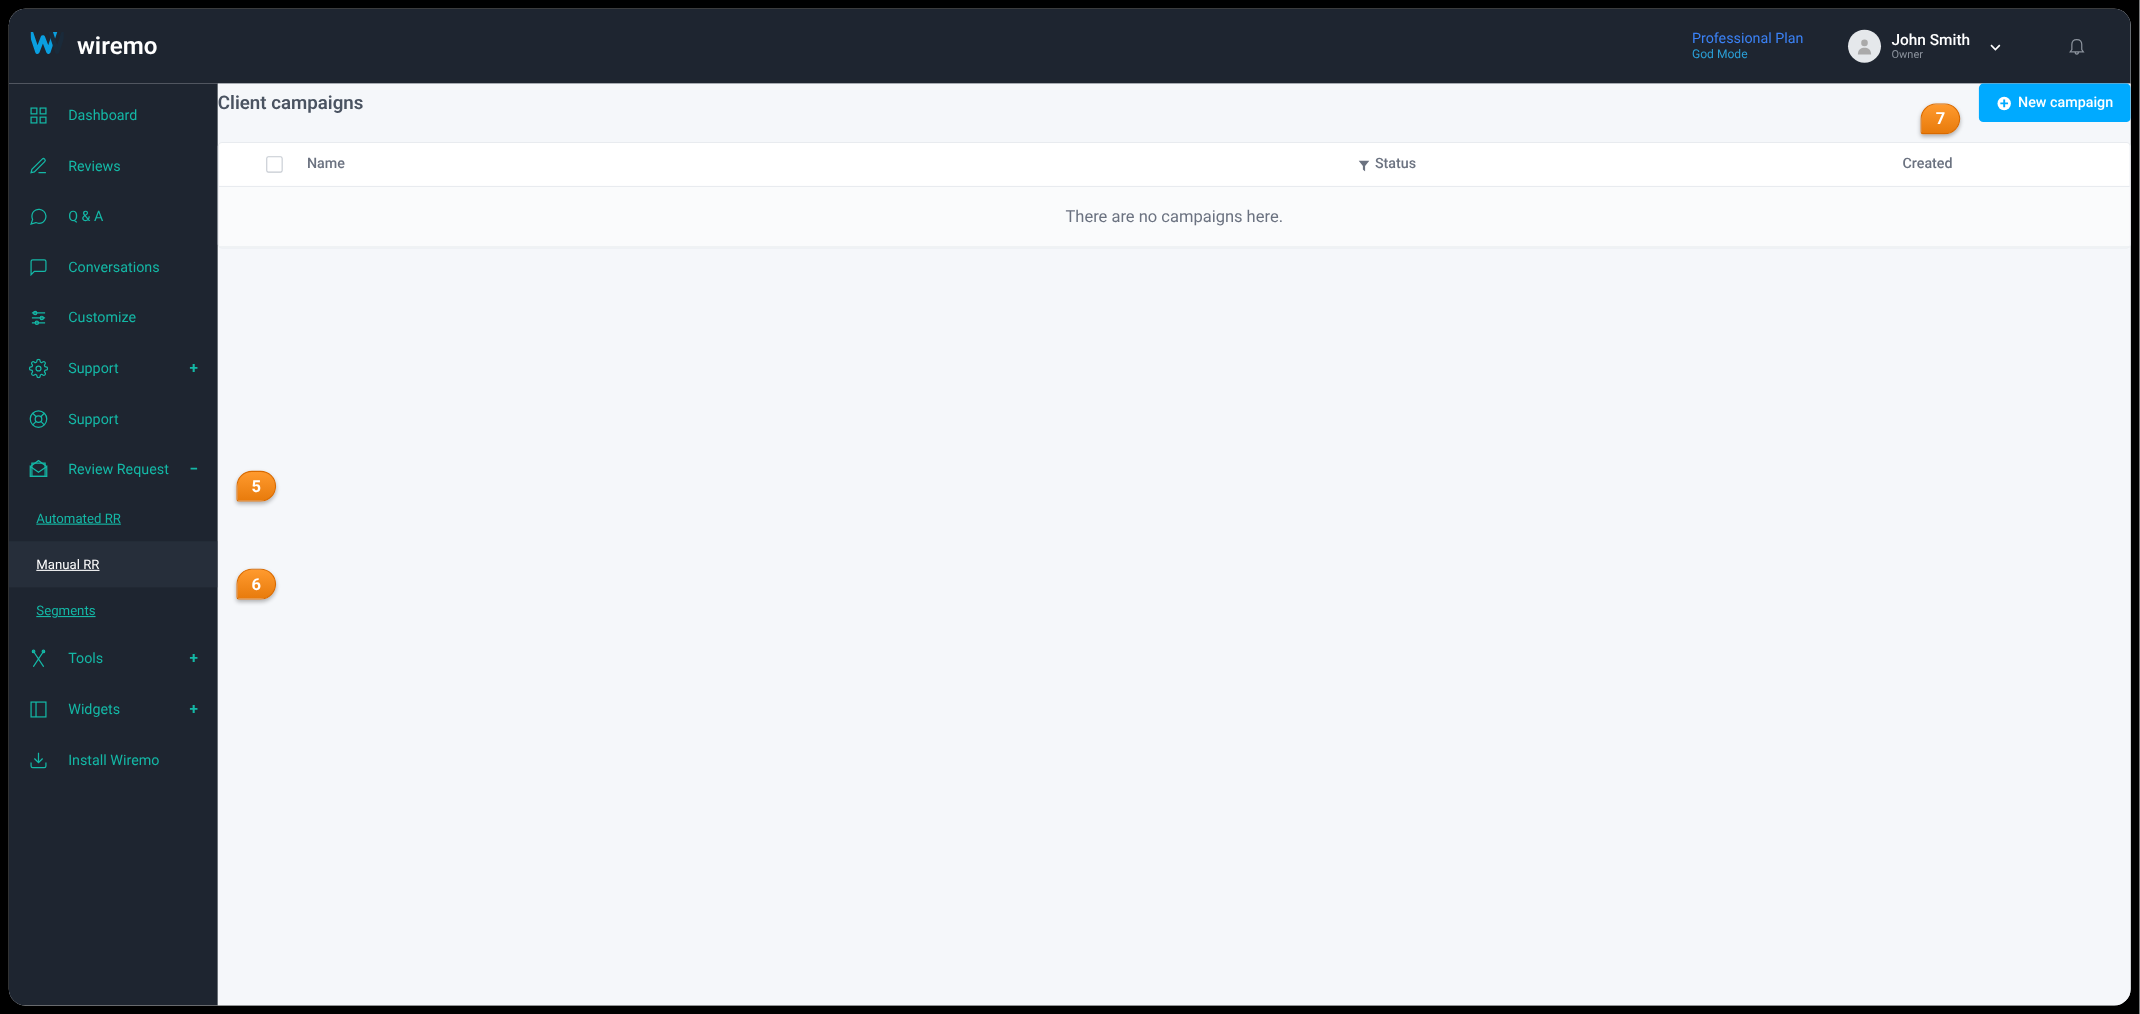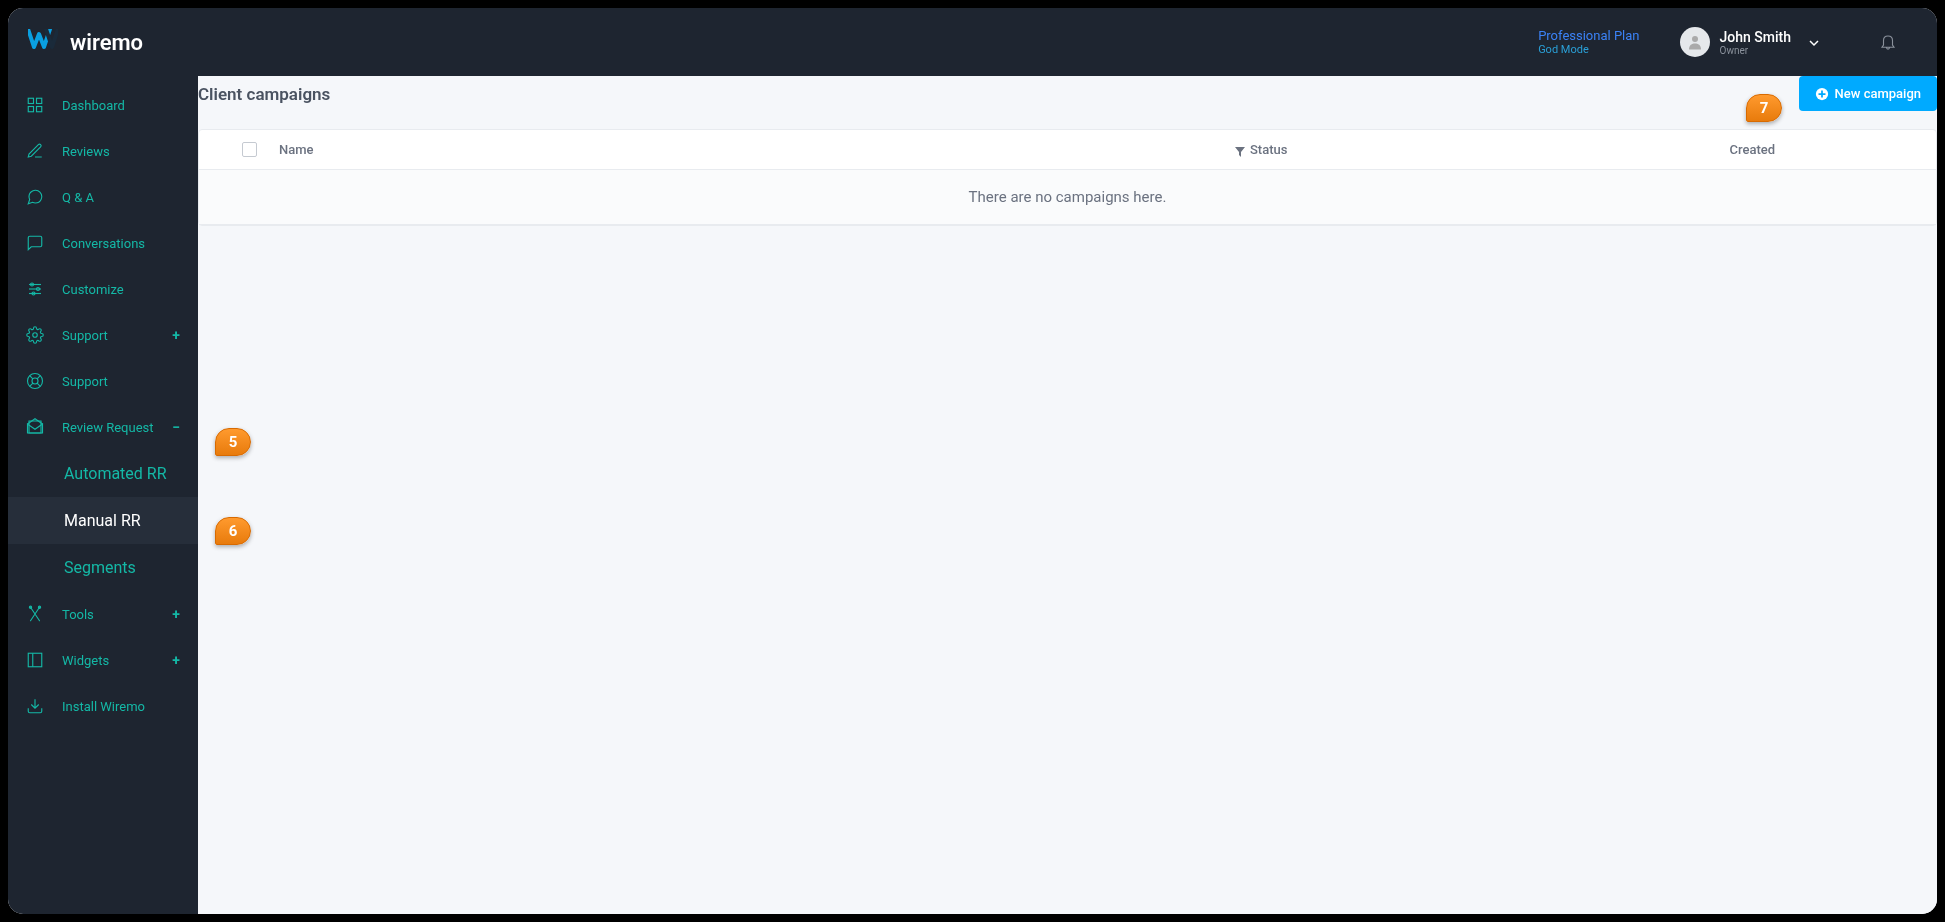--- a/index.html
+++ b/index.html
@@ -130,22 +130,23 @@
       display: flex;
       align-items: center;
       padding: 14px 18px;
       color: #14b8a6;
       font-size: 13px;
       cursor: pointer;
       gap: 18px;
       position: relative;
     }
     .sidebar-item.sub-item {
-      padding-left: 56px;
-      font-size: 16px;
+      padding-left: 25px;
+      font-size: 12px;
+      text-decoration: underline;
     }
     .sidebar-item.active {
       background: #262e3a;
       color: #fff;
     }
     .sidebar-icon {
       width: 18px;
       height: 18px;
       display: flex;
       align-items: center;

